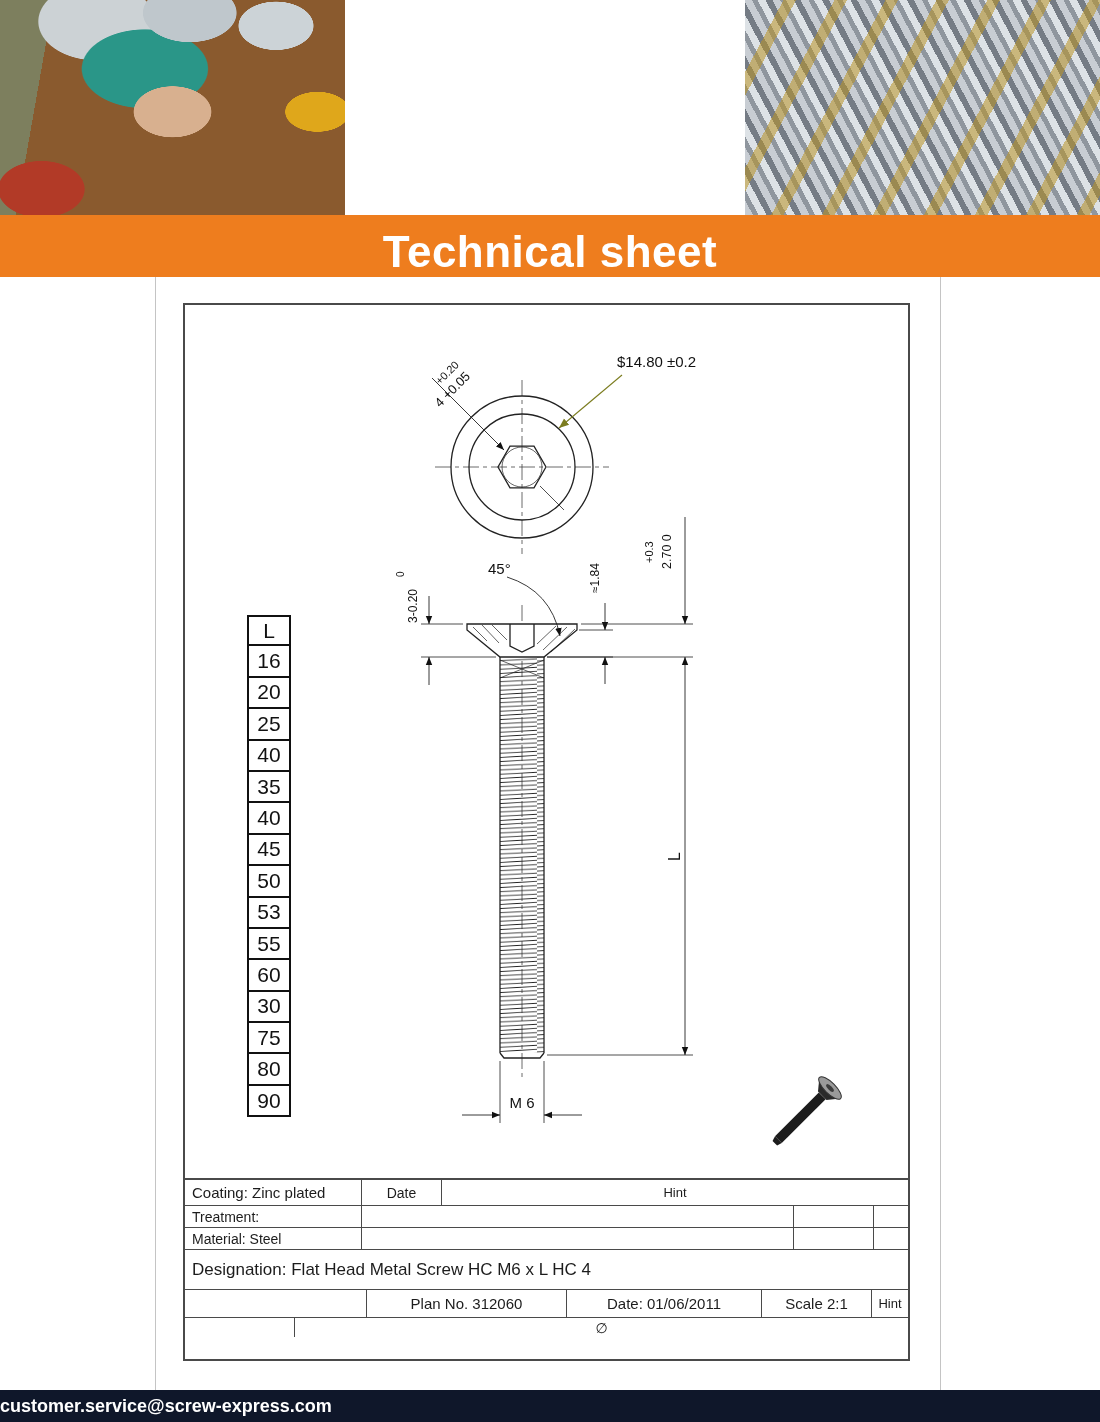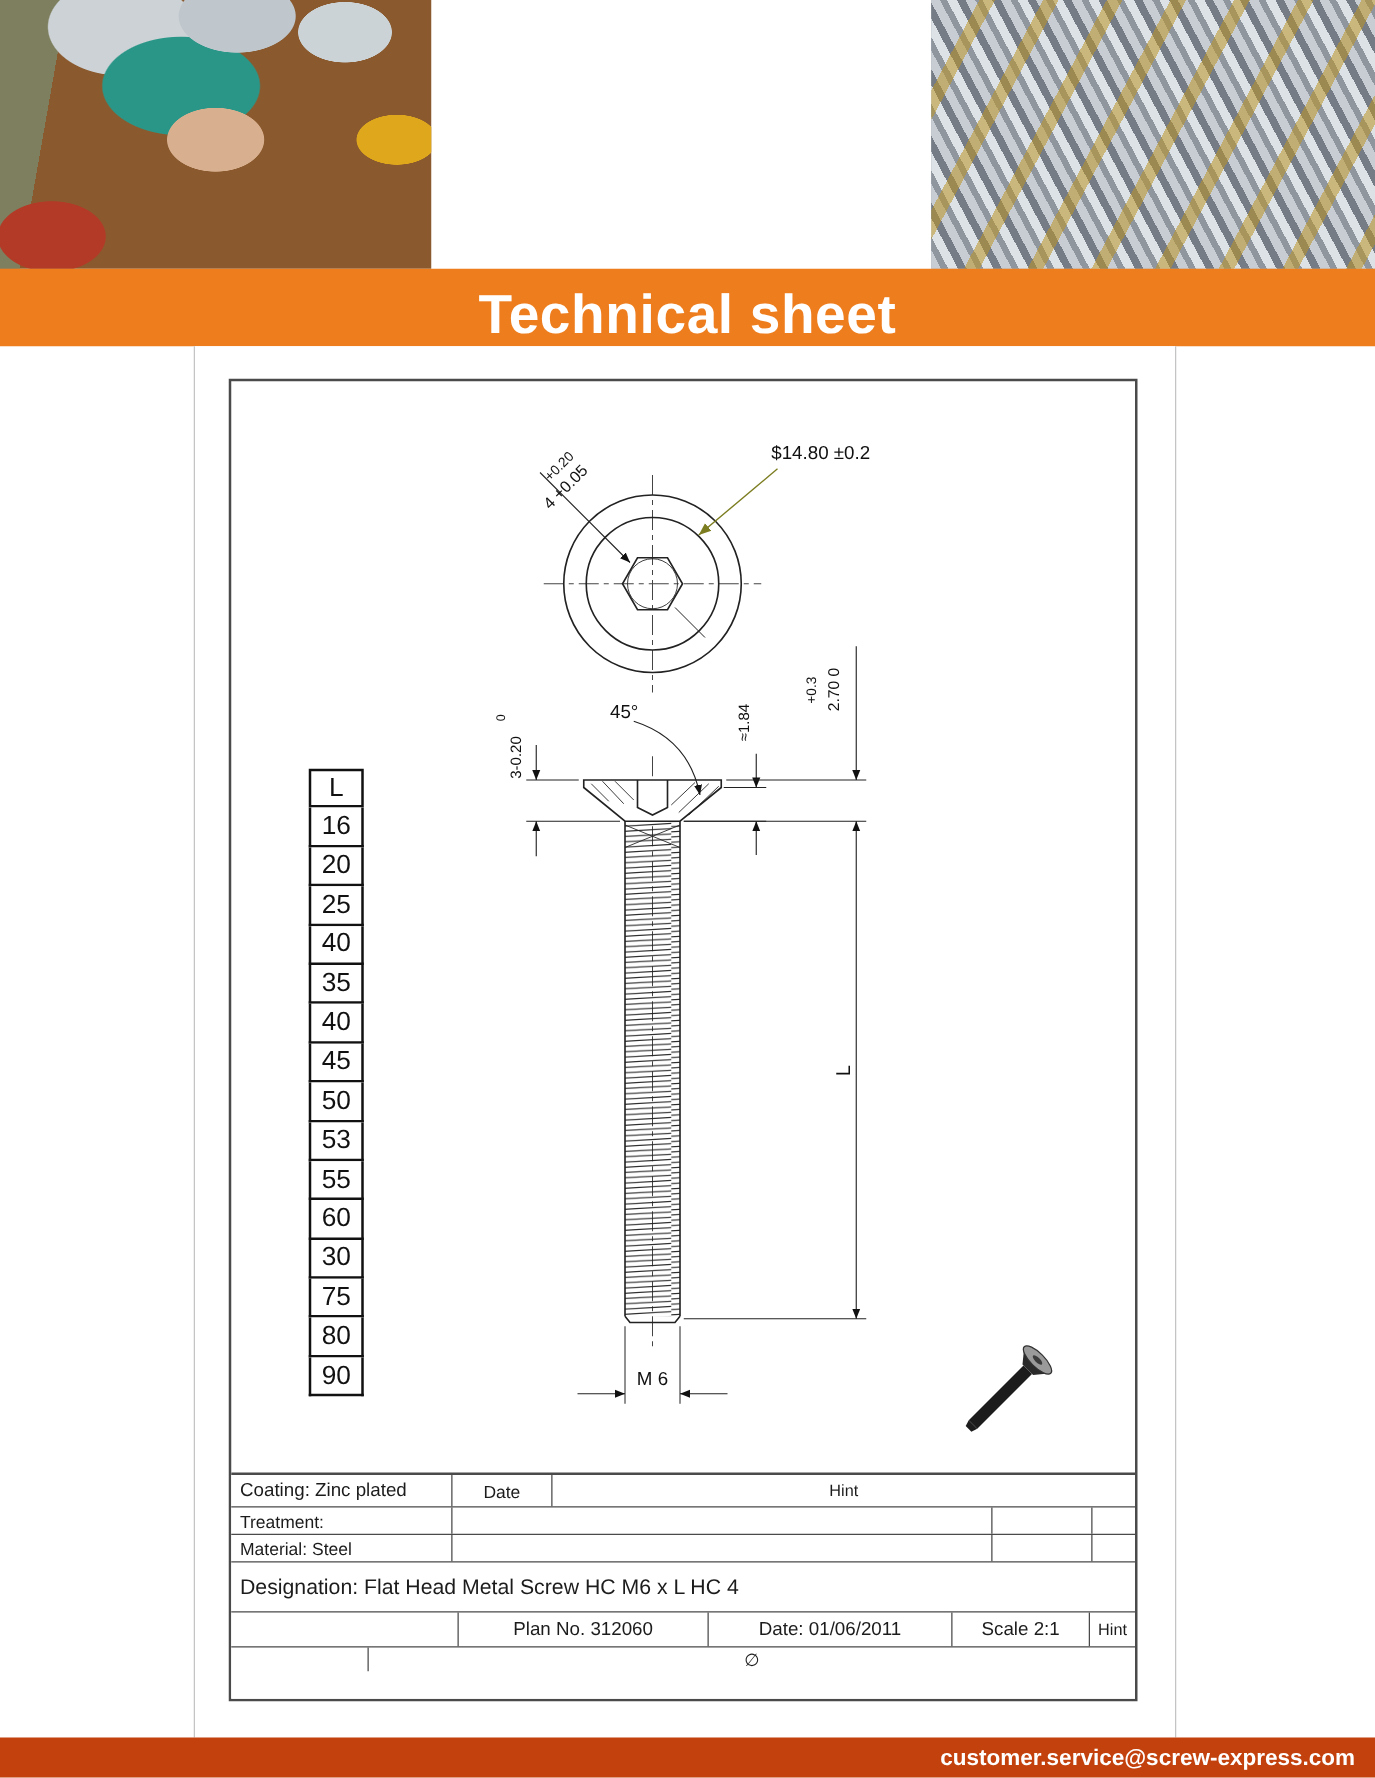--- a/index.html
+++ b/index.html
@@ -67,22 +67,22 @@
   .r5{height:40px}.r6{height:28px}.r7{height:19px;border-bottom:none!important}
   .w-c1{width:177px}.w-c2{width:432px}.w-c3{width:80px}
   .w-b1{width:182px}.w-b2{width:200px}.w-b3{width:195px}.w-b4{width:110px}
   .fs15{font-size:15px}.fs14{font-size:14px}.fs13{font-size:13px}.fs11{font-size:11px}
   .designation{padding-left:190px;font-size:17px}
   .notice{font-size:11.5px;color:#444;justify-content:center;width:577px;border-right:1px solid #4a4a4a;
     display:flex;align-items:center}
   .hint-sym{font-size:14px;justify-content:center}
 
   
-  .footer{position:absolute;left:0;top:1390px;width:1100px;height:32px;background:#c2410c;
-    display:flex;align-items:center;justify-content:flex-end;padding-right:16px}
+  .footer{position:absolute;left:0;top:1390px;width:1100px;height:32px;background:#0f172a;
+    display:flex;align-items:center;justify-content:flex-start;padding-right:16px}
   .footer .email{color:#fff;font-weight:bold;font-size:18px}
 </style>
 </head>
 <body>
 
 <div class="header">
   <div class="photo-left"></div>
   <div class="photo-right"></div>
 </div>
 

